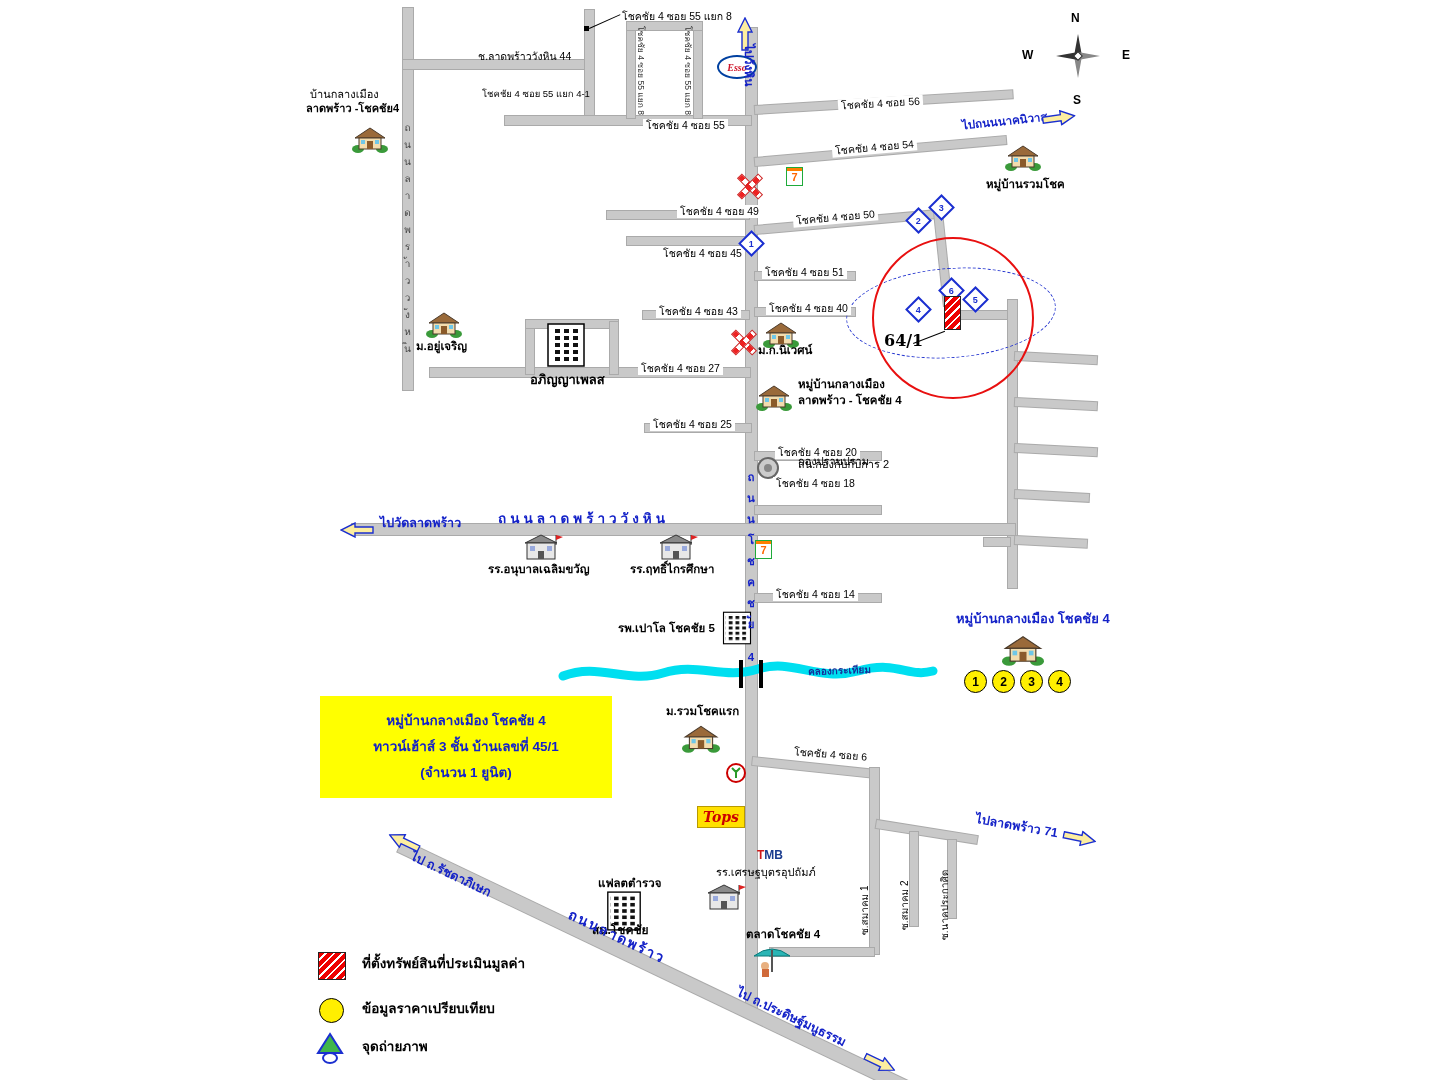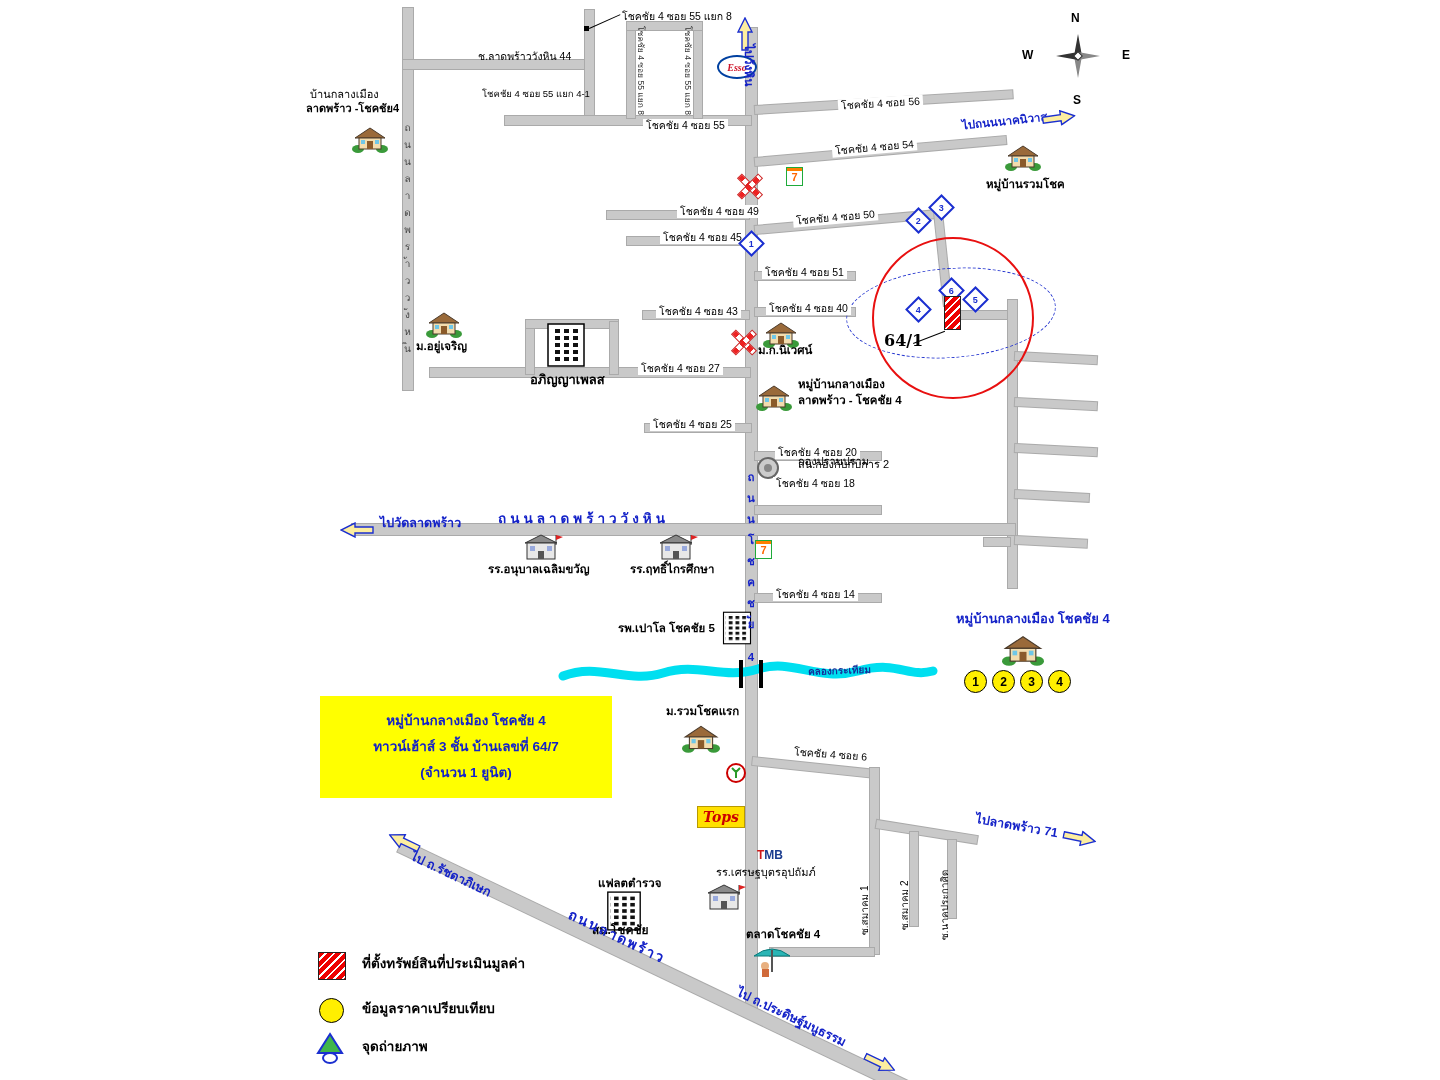--- a/index.html
+++ b/index.html
@@ -275,21 +275,21 @@
 
   <div class="lbl vrot b blue" style="left:742px;top:44px;font-size:12px;height:66px;z-index:6;">ไปวังหิน</div>
   <div class="lbl vup b blue" style="left:744px;top:468px;font-size:11.5px;height:178px;letter-spacing:3px;z-index:6;">ถนนโชคชัย 4</div>
   <div class="lbl vup" style="left:401px;top:120px;font-size:10px;color:#444;height:190px;letter-spacing:2px;z-index:6;">ถนนลาดพร้าววังหิน</div>
 
   <div class="lbl tag" style="left:838px;top:97px;transform:rotate(-3.5deg);">โชคชัย 4 ซอย 56</div>
   <div class="lbl b blue" style="left:962px;top:115px;font-size:11.5px;transform:rotate(-6deg);">ไปถนนนาคนิวาส</div>
   <div class="lbl tag" style="left:832px;top:141px;transform:rotate(-5deg);">โชคชัย 4 ซอย 54</div>
   <div class="lbl tag" style="left:645px;top:205px;margin-left:32px;">โชคชัย 4 ซอย 49</div>
   <div class="lbl tag" style="left:793px;top:211px;transform:rotate(-5deg);">โชคชัย 4 ซอย 50</div>
-  <div class="lbl tag" style="left:660px;top:231px;">โชคชัย 4 ซอย 45</div>
+  <div class="lbl tag" style="left:660px;top:247px;">โชคชัย 4 ซอย 45</div>
   <div class="lbl tag" style="left:762px;top:266px;">โชคชัย 4 ซอย 51</div>
   <div class="lbl tag" style="left:656px;top:305px;">โชคชัย 4 ซอย 43</div>
   <div class="lbl tag" style="left:766px;top:302px;">โชคชัย 4 ซอย 40</div>
   <div class="lbl tag" style="left:638px;top:362px;">โชคชัย 4 ซอย 27</div>
   <div class="lbl tag" style="left:650px;top:418px;">โชคชัย 4 ซอย 25</div>
   <div class="lbl tag" style="left:775px;top:446px;">โชคชัย 4 ซอย 20</div>
   <div class="lbl tag" style="left:773px;top:477px;">โชคชัย 4 ซอย 18</div>
   <div class="lbl tag" style="left:773px;top:588px;">โชคชัย 4 ซอย 14</div>
   <div class="lbl tag" style="left:791px;top:748px;transform:rotate(4deg);">โชคชัย 4 ซอย 6</div>
 
@@ -352,21 +352,21 @@
     </div>
   <div class="ycircle" style="left:1020px;top:670px;">
       <span>3</span>
     </div>
   <div class="ycircle" style="left:1048px;top:670px;">
       <span>4</span>
     </div>
 
   <div class="infobox">
     <div>หมู่บ้านกลางเมือง โชคชัย 4</div>
-    <div>ทาวน์เฮ้าส์ 3 ชั้น บ้านเลขที่ 64/7</div>
+    <div>ทาวน์เฮ้าส์ 3 ชั้น บ้านเลขที่ 45/1</div>
     <div>(จำนวน 1 ยูนิต)</div>
   </div>
 
   <svg class="icon" style="left:1054px;top:32px;" width="48" height="48">
       <use href="#rose"></use>
     </svg>
   <div class="lbl b" style="left:1071px;top:12px;font-size:12px;">N</div>
   <div class="lbl b" style="left:1022px;top:49px;font-size:12px;">W</div>
   <div class="lbl b" style="left:1122px;top:49px;font-size:12px;">E</div>
   <div class="lbl b" style="left:1073px;top:94px;font-size:12px;">S</div>

